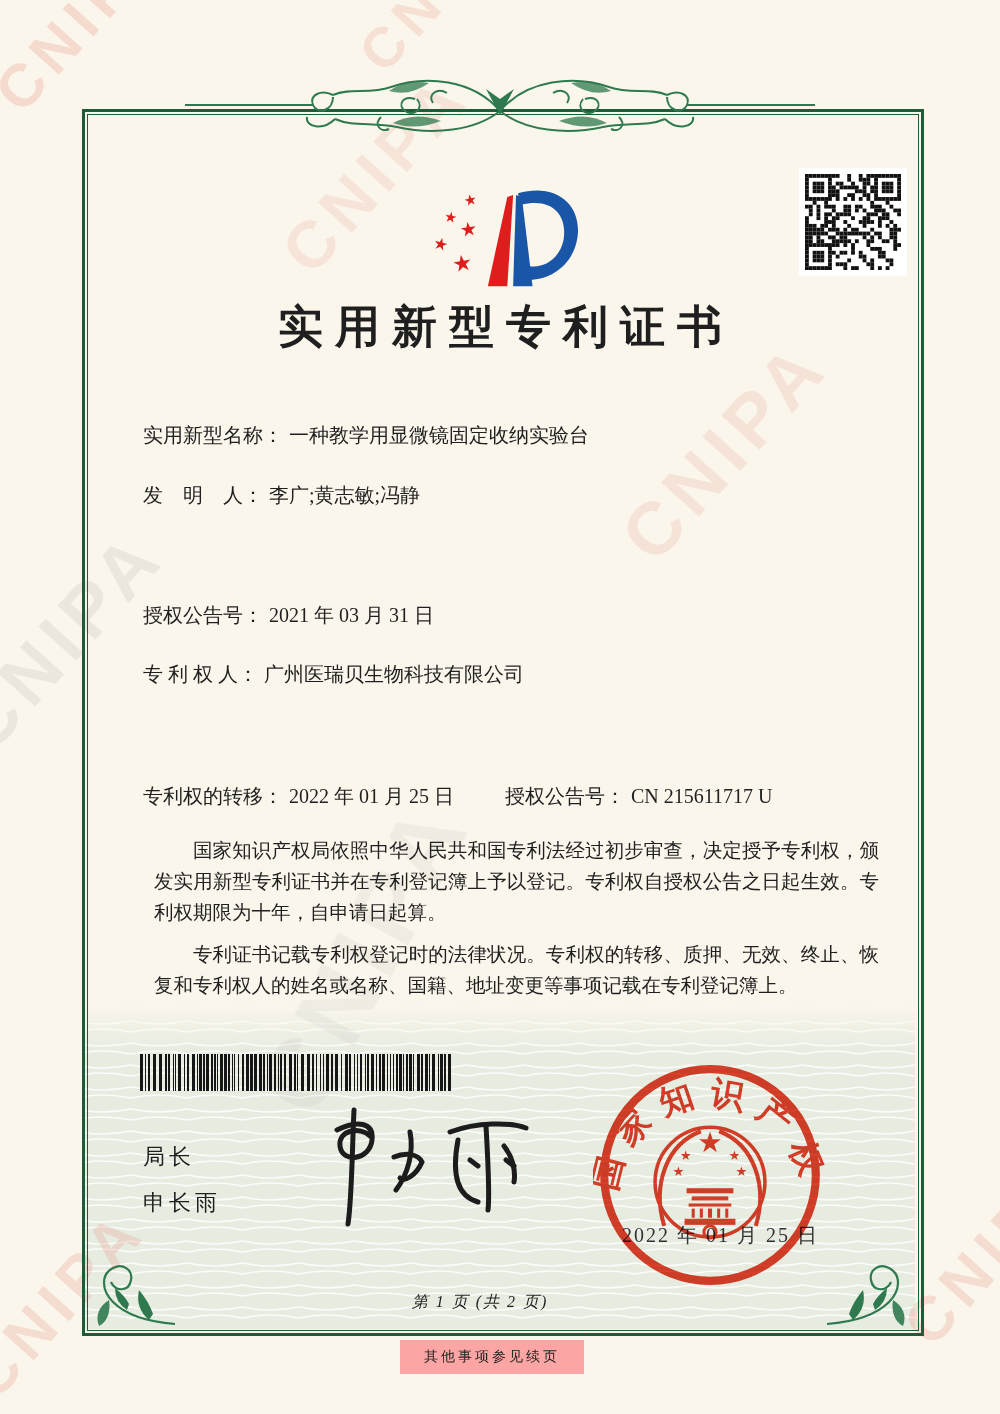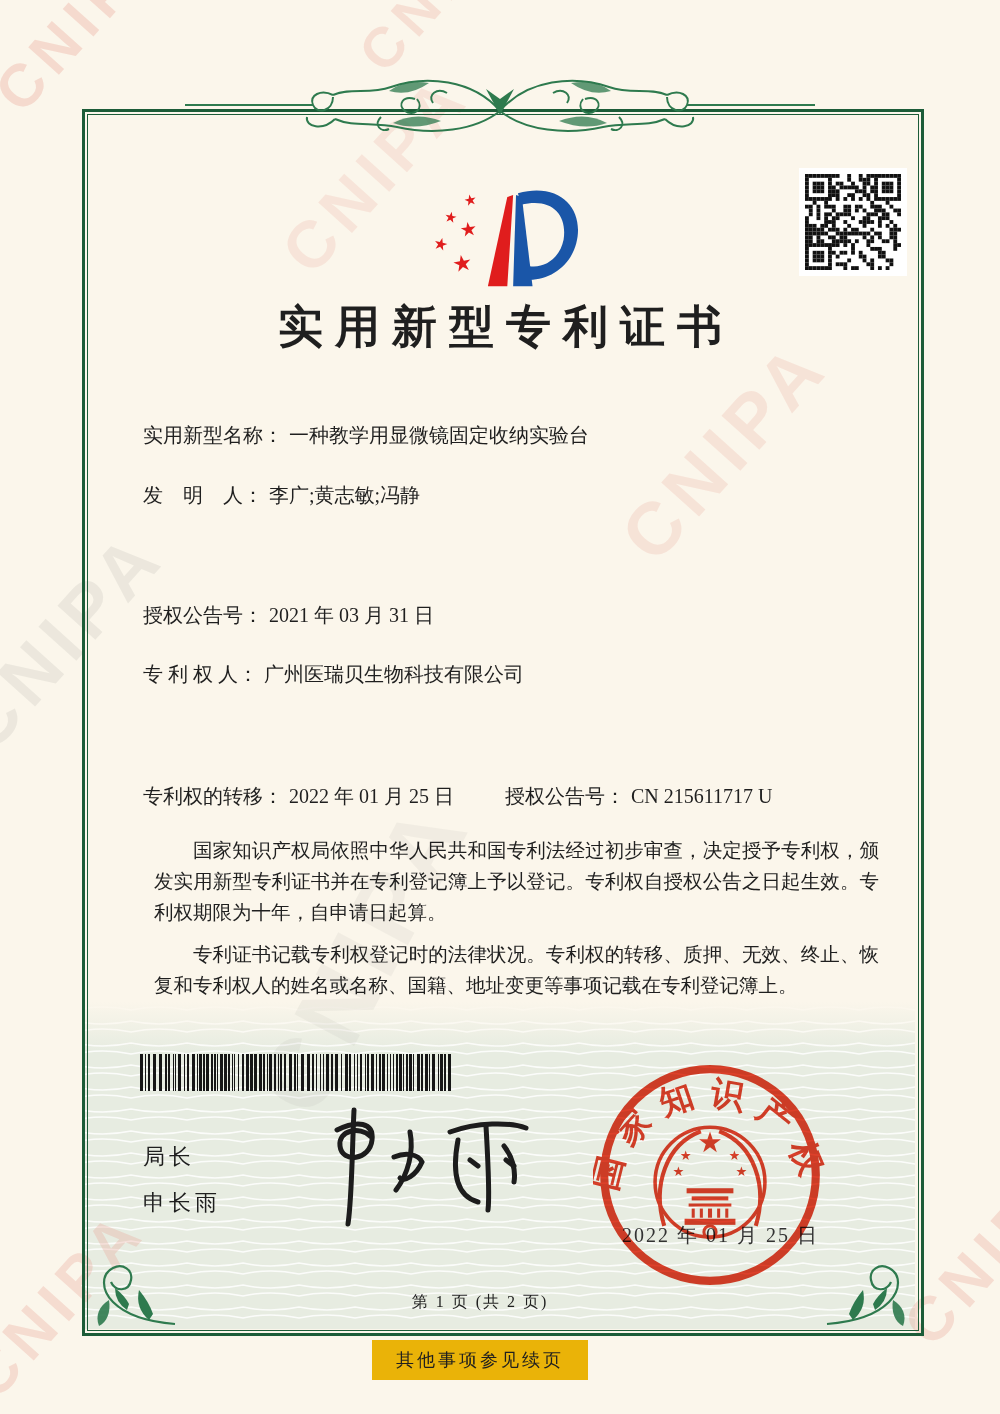--- a/index.html
+++ b/index.html
@@ -57,23 +57,23 @@
   .barcode{position:absolute;left:140px;top:1054px;width:322px;height:37px;display:flex;
            align-items:stretch;z-index:5;}
   .barcode i{display:block;flex:none;height:100%;background:#161616;}
   .director-title{position:absolute;left:143px;top:1142px;font-size:22px;letter-spacing:4px;z-index:5;}
   .director-name{position:absolute;left:143px;top:1188px;font-size:22px;letter-spacing:4px;z-index:5;}
   .signature{position:absolute;left:282px;top:1102px;z-index:5;}
   .seal-date{position:absolute;left:622px;top:1222px;font-size:20px;letter-spacing:2px;
              color:#333;z-index:5;}
   .seal{position:absolute;left:593px;top:1058px;z-index:6;mix-blend-mode:multiply;opacity:.95;}
   .page-info{position:absolute;left:0;top:1292px;width:96%;text-align:center;font-size:16px;
-             letter-spacing:2px;z-index:5;}
-  .footer-note{position:absolute;left:480px;top:1340px;transform:translateX(-50%);
-               background:#eab308;padding:8px 24px;font-size:18px;letter-spacing:3px;z-index:5;}
+             letter-spacing:2px;z-index:5;font-style:italic;}
+  .footer-note{position:absolute;left:492px;top:1340px;transform:translateX(-50%);
+               background:#fca5a5;padding:8px 24px;font-size:14px;letter-spacing:3px;z-index:5;}
 </style>
 </head>
 <body>
 
 <div class="page">
 
   <div class="wm wm-pink wm1">CNIPA</div>
   <div class="wm wm-pink wm2">CNIPA</div>
   <div class="wm wm-pink wm3">CNIPA</div>
   <div class="wm wm-pink wm4">CNIPA</div>

